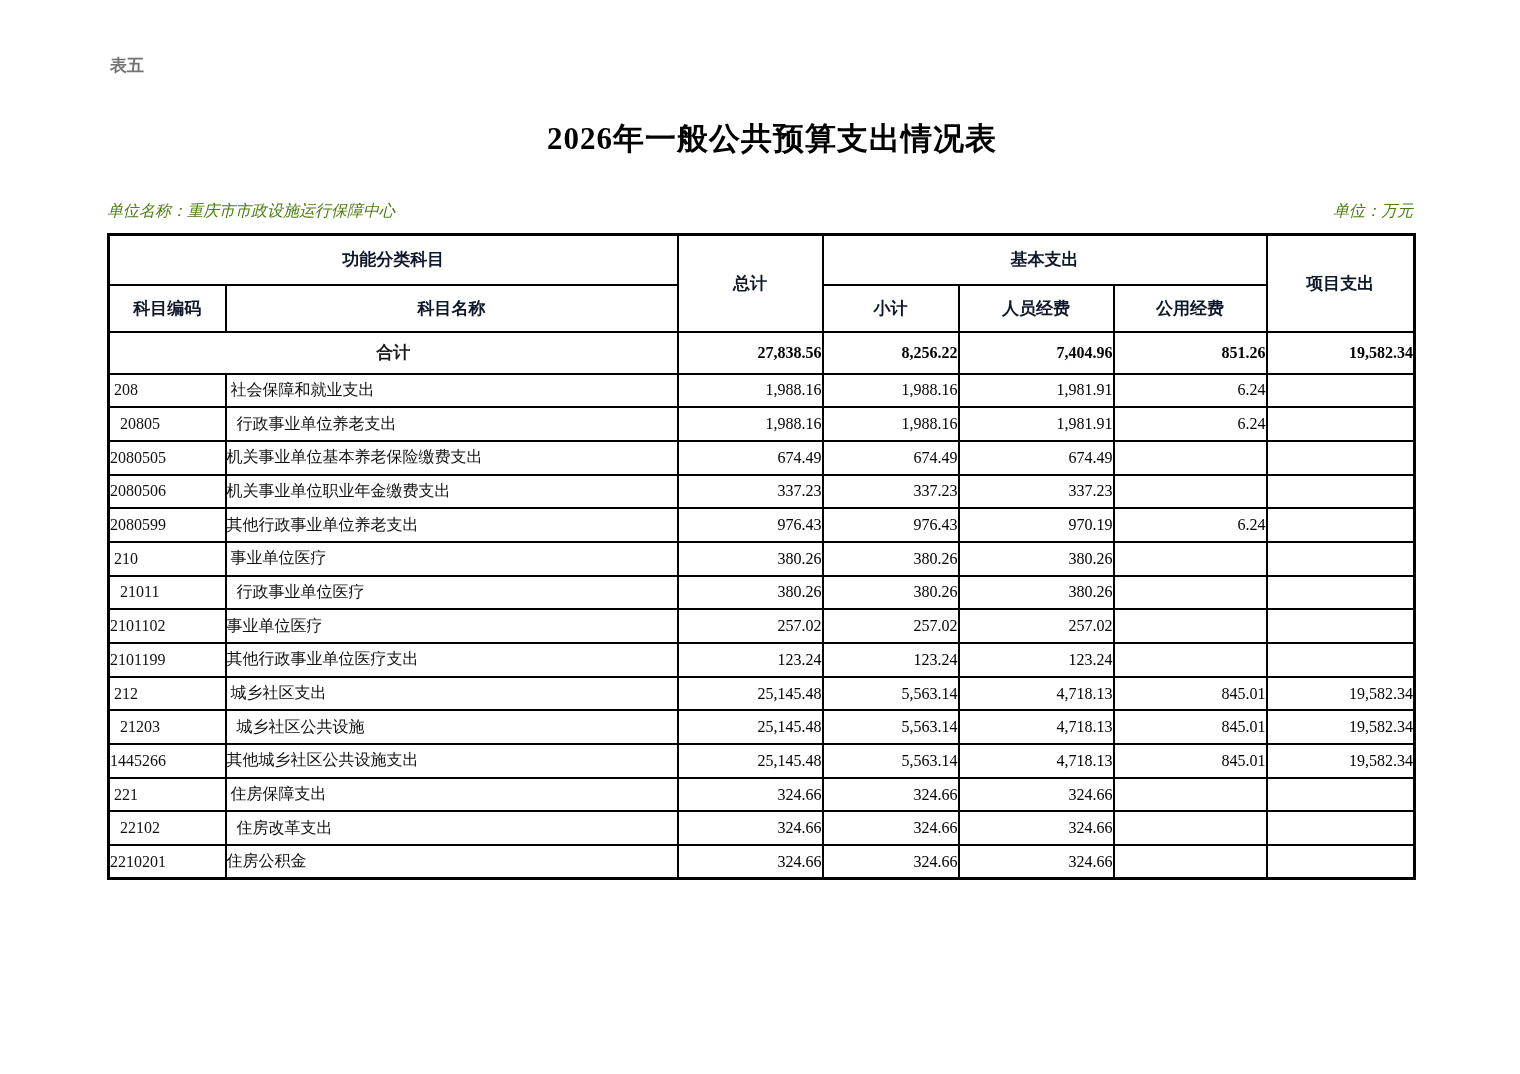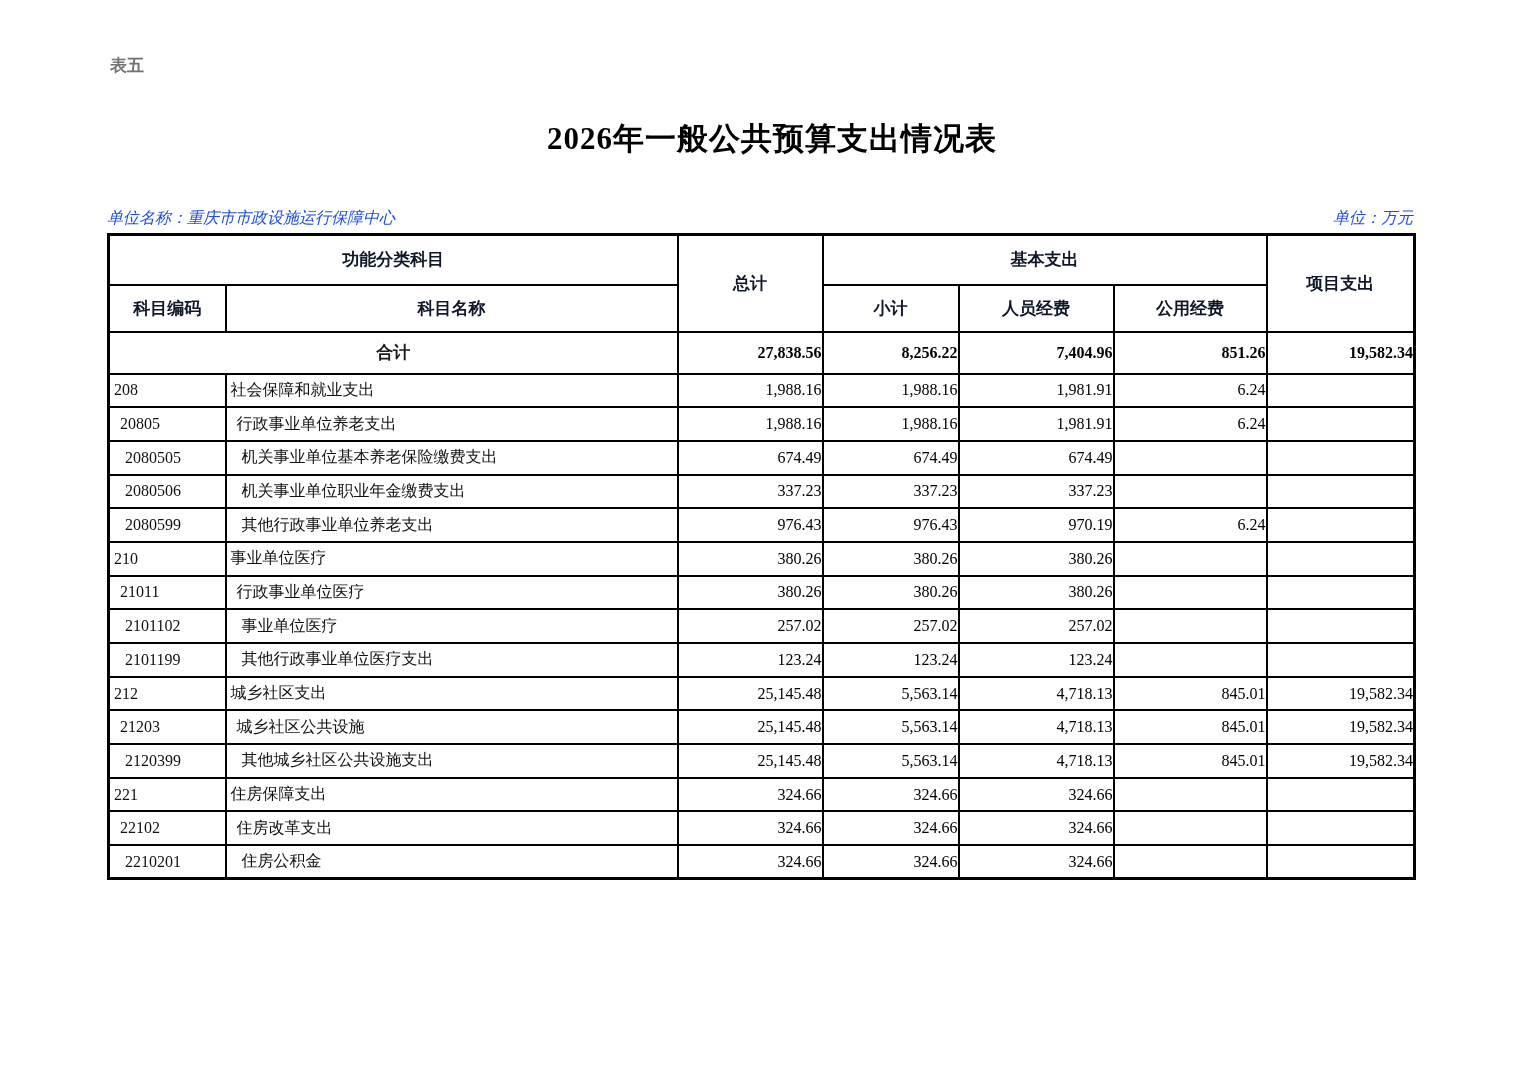--- a/index.html
+++ b/index.html
@@ -32,29 +32,29 @@
     text-align: center;
     font-family: "Liberation Serif", "DejaVu Serif", serif;
     font-size: 31px;
     font-weight: 700;
     letter-spacing: 1px;
     color: #000;
   }
   .info-line {
     position: absolute;
     left: 107px;
-    top: 208px;
+    top: 201px;
     width: 1306px;
     display: flex;
     justify-content: space-between;
     align-items: flex-end;
     font-family: "Liberation Serif", "DejaVu Serif", serif;
     font-style: italic;
     font-size: 16px;
-    color: #1d4ed8;
+    color: #4d7c0f;
   }
   table.budget {
     position: absolute;
     left: 107px;
     top: 233px;
     width: 1306px;
     border-collapse: collapse;
     table-layout: fixed;
     border: 3px solid #000;
   }
@@ -102,21 +102,21 @@
   td.num {
     font-family: "Liberation Serif", "DejaVu Serif", serif;
     font-size: 16px;
     text-align: right;
     vertical-align: middle;
     padding-right: 4px;
     color: #000;
   }
   td.code.lvl1, td.name.lvl1 { padding-left: 4px; margin-left: 32px; }
   td.code.lvl2, td.name.lvl2 { padding-left: 10px; }
-  td.code.lvl3, td.name.lvl3 { padding-left: 15px; }
+  td.code.lvl3, td.name.lvl3 { }
 </style>
 </head>
 <body>
 
 <div class="page">
 
   <div class="sheet-label">表五</div>
 
   <div class="doc-title">2026年一般公共预算支出情况表</div>
 
@@ -264,21 +264,21 @@
       <td class="code lvl2">21203</td>
       <td class="name lvl2">城乡社区公共设施</td>
       <td class="num">25,145.48</td>
       <td class="num">5,563.14</td>
       <td class="num">4,718.13</td>
       <td class="num">845.01</td>
       <td class="num">19,582.34</td>
     </tr>
 
     <tr class="data-row">
-      <td class="code lvl3">2120399</td>
+      <td class="code lvl3">1445266</td>
       <td class="name lvl3">其他城乡社区公共设施支出</td>
       <td class="num">25,145.48</td>
       <td class="num">5,563.14</td>
       <td class="num">4,718.13</td>
       <td class="num">845.01</td>
       <td class="num">19,582.34</td>
     </tr>
 
     <tr class="data-row">
       <td class="code lvl1">221</td>

